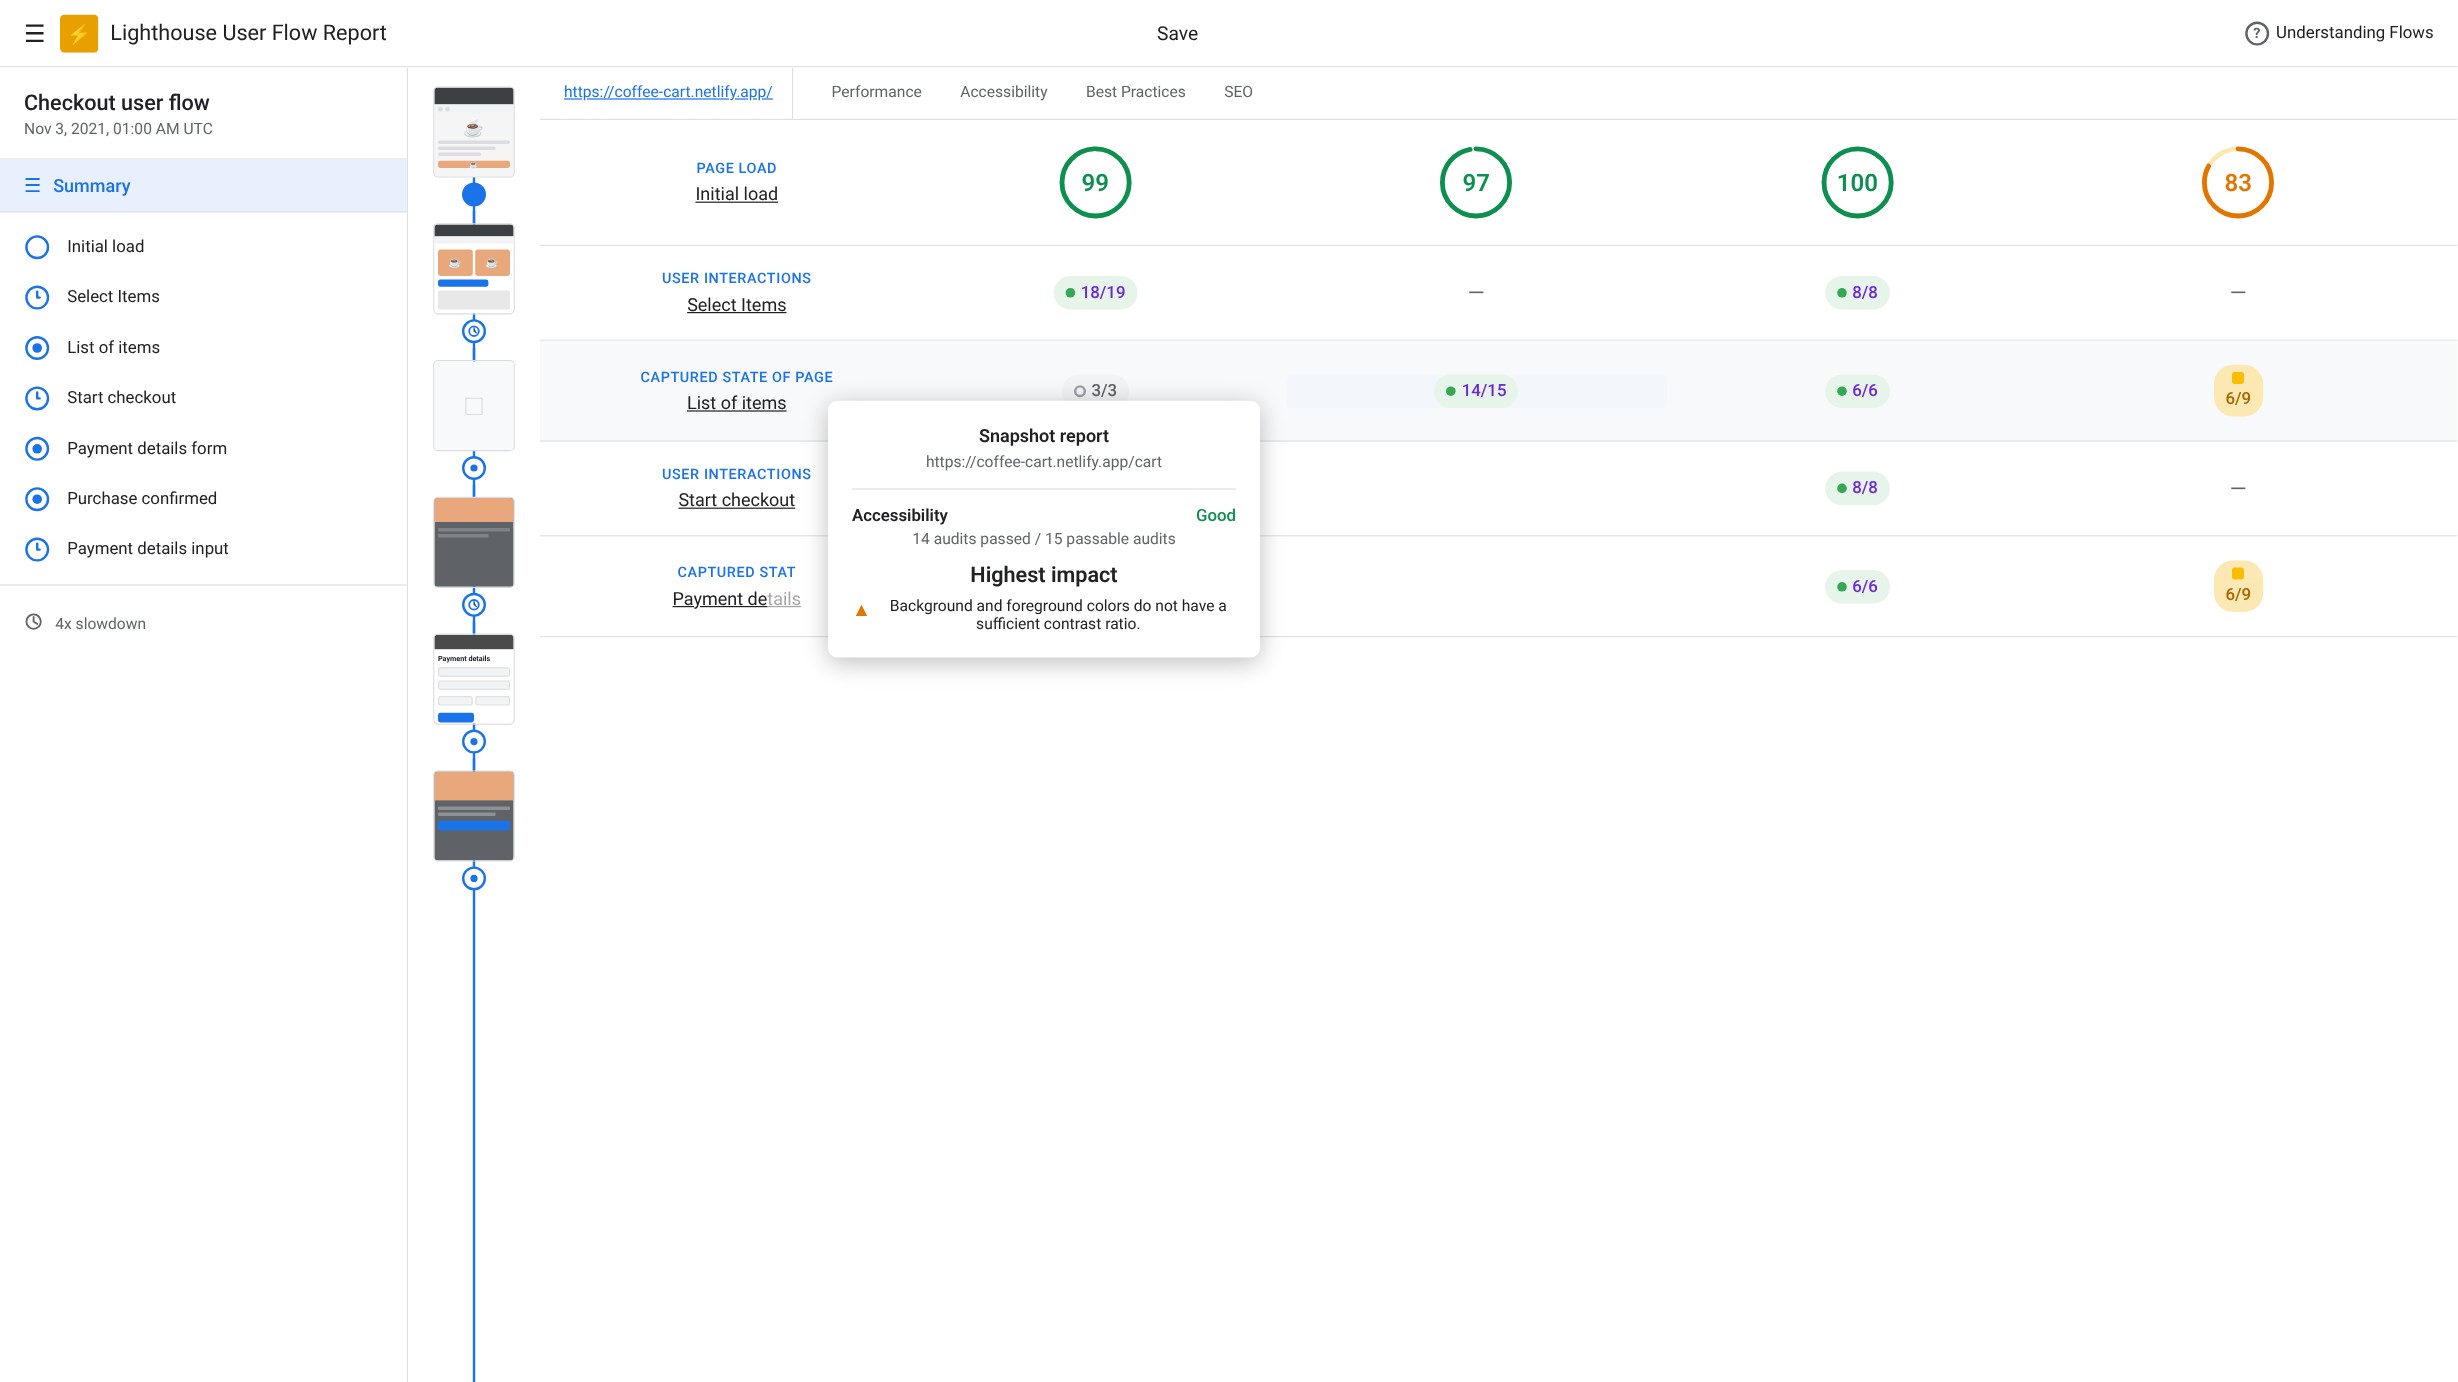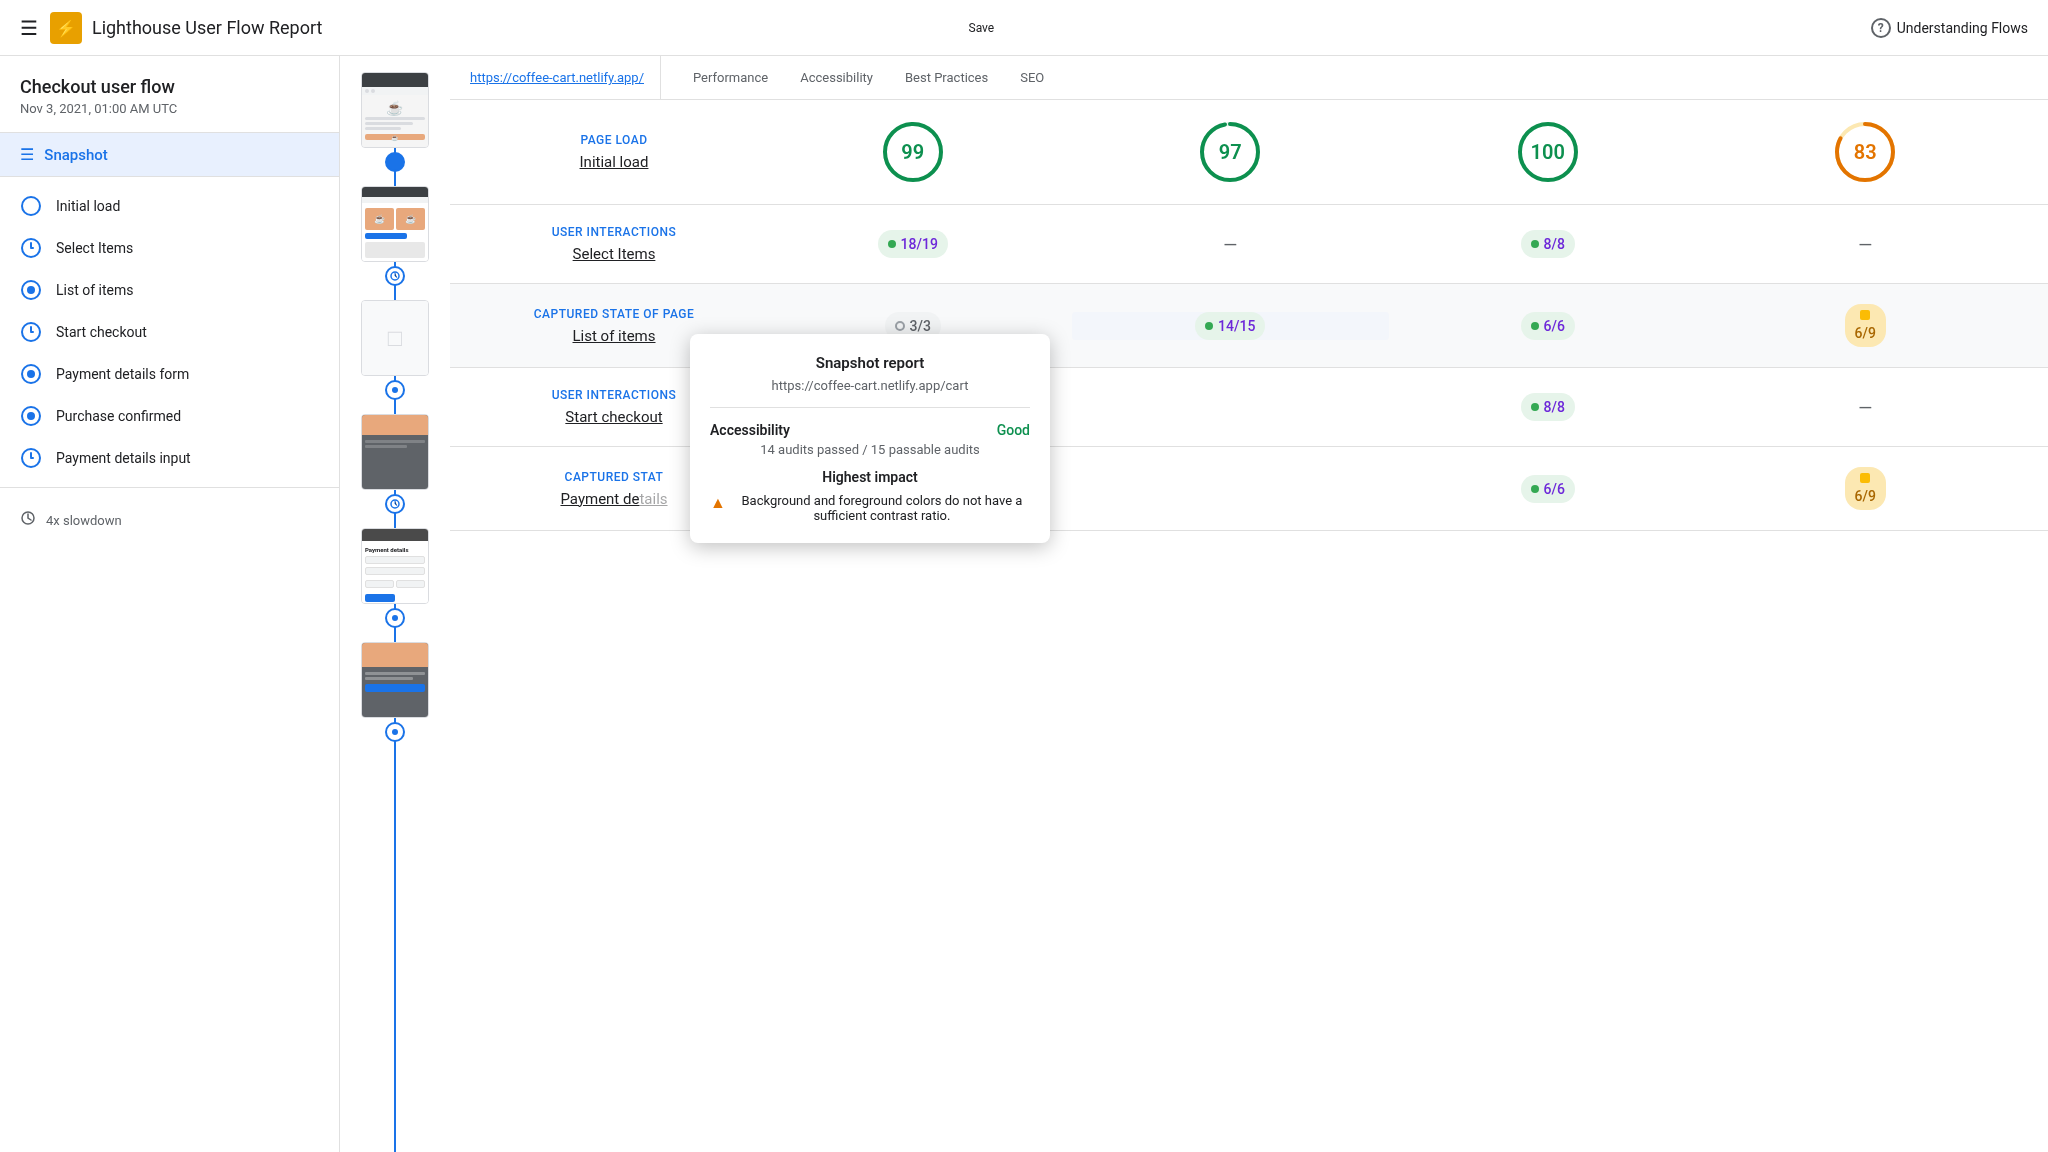--- a/index.html
+++ b/index.html
@@ -13,21 +13,21 @@
       height: 56px;
       border-bottom: 1px solid #e0e0e0;
       background: #fff;
       position: fixed;
       top: 0; left: 0; right: 0;
       z-index: 100;
     }
     .header-menu { font-size: 20px; cursor: pointer; margin-right: 12px; }
     .header-logo { width: 32px; height: 32px; margin-right: 10px; }
     .header-title { font-size: 18px; font-weight: 400; color: #202124; flex: 1; }
-    .header-save { font-size: 12px; color: #202124; cursor: pointer; padding: 6px 12px; border-radius: 4px; }
+    .header-save { font-size: 16px; color: #202124; cursor: pointer; padding: 6px 12px; border-radius: 4px; }
     .header-help { display: flex; align-items: center; gap: 6px; font-size: 14px; color: #202124; cursor: pointer; }
     .header-help-icon { width: 20px; height: 20px; border: 2px solid #5f6368; border-radius: 50%; display: flex; align-items: center; justify-content: center; font-size: 12px; font-weight: bold; color: #5f6368; }
 
     
     .layout { display: flex; margin-top: 56px; height: calc(100vh - 56px); }
 
     
     .sidebar {
       width: 340px;
       min-width: 340px;
@@ -272,21 +272,21 @@
       padding: 20px;
       z-index: 50;
     }
     .tooltip-title { font-size: 15px; font-weight: 600; color: #202124; margin-bottom: 6px; }
     .tooltip-url { font-size: 13px; color: #5f6368; margin-bottom: 14px; padding-bottom: 14px; border-bottom: 1px solid #e0e0e0; }
     .tooltip-section { margin-bottom: 12px; }
     .tooltip-label { font-size: 14px; font-weight: 600; color: #202124; display: flex; justify-content: space-between; align-items: center; }
     .tooltip-good { color: #0d904f; font-weight: 500; }
     .tooltip-desc { font-size: 13px; color: #5f6368; margin-top: 4px; }
     .tooltip-section2 { margin-top: 12px; }
-    .tooltip-impact-label { font-size: 14px; font-weight: 600; color: #202124; margin-bottom: 8px; }
+    .tooltip-impact-label { font-size: 18px; font-weight: 600; color: #202124; margin-bottom: 8px; }
     .tooltip-impact-item { display: flex; align-items: flex-start; gap: 8px; font-size: 13px; color: #202124; }
     .tooltip-warning { color: #e37400; font-size: 16px; }
 
     
     .content-wrapper {
       display: flex;
       flex: 1;
       overflow: hidden;
     }
     .timeline-panel {
@@ -403,21 +403,21 @@
 <div class="layout">
 
   <div class="sidebar">
     <div class="sidebar-info">
       <div class="sidebar-flow-title">Checkout user flow</div>
       <div class="sidebar-date">Nov 3, 2021, 01:00 AM UTC</div>
     </div>
 
     <div class="sidebar-summary">
       <span class="sidebar-summary-icon">☰</span>
-      <span class="sidebar-summary-label">Snapshot</span>
+      <span class="sidebar-summary-label">Summary</span>
     </div>
 
     <div class="sidebar-steps">
 
       <div class="sidebar-step">
         <div class="step-icon">
           <div class="step-icon-circle"></div>
         </div>
         <span class="step-label">Initial load</span>
       </div>

